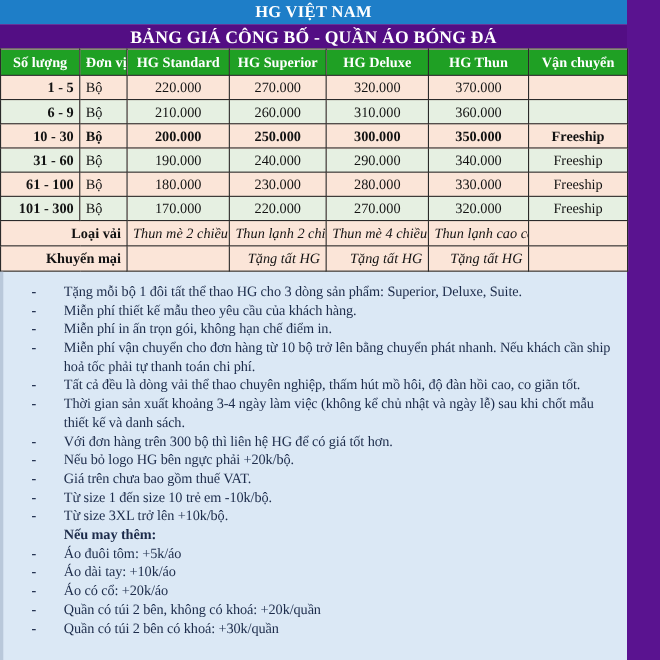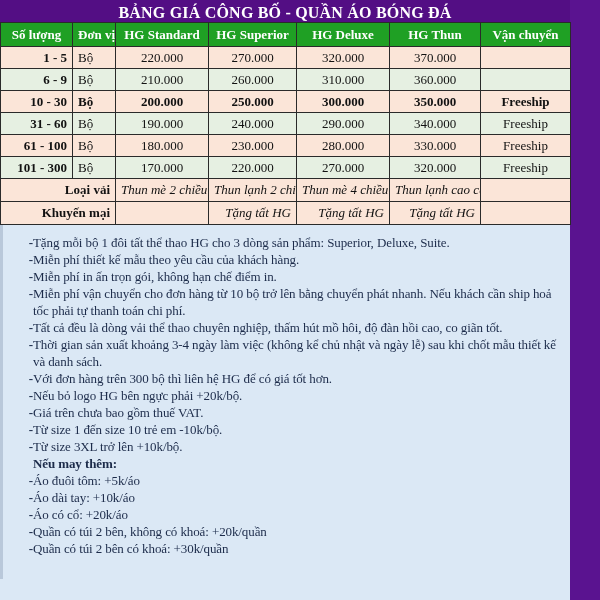--- a/index.html
+++ b/index.html
@@ -33,27 +33,30 @@
   td.ship{text-align:center}
   td.info-label{text-align:right;font-weight:bold;background:var(--row-pink)}
   td.info-val{text-align:right;font-style:italic;background:var(--row-pink);font-size:12.5px}
   td.info-ship{background:var(--row-pink)}
   tr.info td{height:23px}
   .notes{
     padding:9px 4px 0 0;color:var(--notes-ink);font-size:13px;line-height:17px;
     border-left:3px solid #b9c8da;min-height:354px}
   .note{display:flex;align-items:flex-start}
   .note .dash{width:30px;flex:0 0 30px;text-align:right;font-weight:bold}
-  .note .txt{padding-right:6px;letter-spacing:-0.1px}
+  .note .txt{margin-left:25px;padding-right:6px;letter-spacing:-0.1px}
   .note .txt.bold{font-weight:bold}
 </style>
 </head>
 <body>
 
 <div class="sheet">
+  <div class="banner-blue">
+    <span>HG VIỆT NAM</span>
+  </div>
   <div class="banner-purple">
     <span>BẢNG GIÁ CÔNG BỐ - QUẦN ÁO BÓNG ĐÁ</span>
   </div>
 
   <table class="price">
     <colgroup>
       <col style="width:72px">
         <col style="width:43px">
         <col style="width:93px">
       <col style="width:88px">

